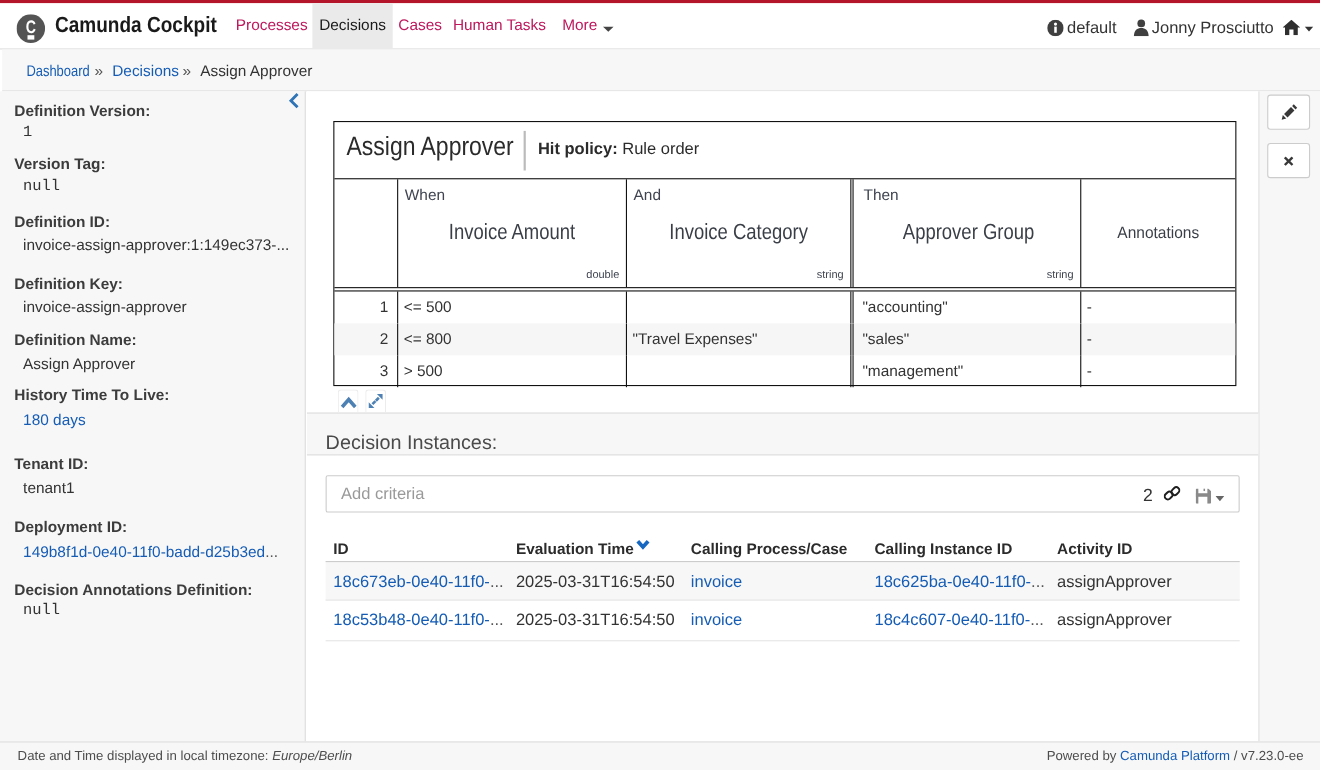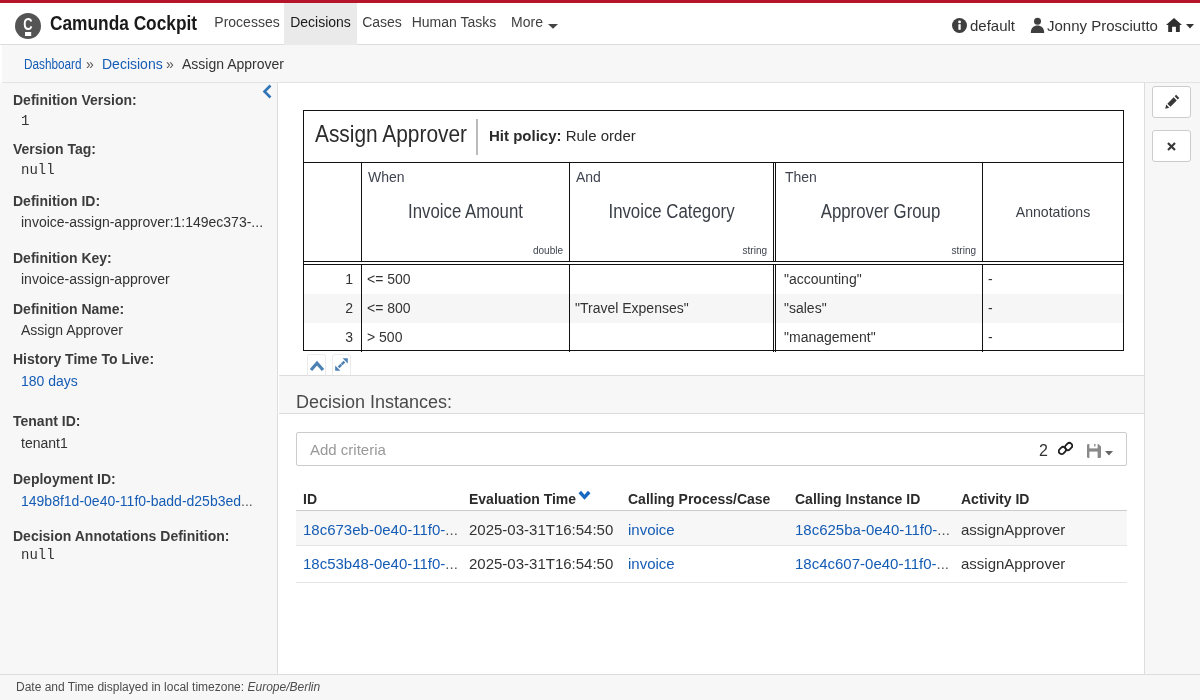--- a/index.html
+++ b/index.html
@@ -9,21 +9,21 @@
 a { color:#155cb5; text-decoration:none; }
 a.sb-val { color:#155cb5; }
 
 
 #redbar { left:0; top:0; width:1200px; height:3px; background:#b5152b; }
 
 
 #navbar { left:0; top:3px; width:1200px; height:42px; background:#fff; border-bottom:1px solid #ddd; }
 #logo { position:absolute; left:15px; top:10px; }
 #brand { position:absolute; left:50px; top:9px; font-size:20px; font-weight:700; color:#1a1a1a; transform:scaleX(0.865); transform-origin:left center; white-space:nowrap; }
-.navlink { position:absolute; top:0; height:42px; line-height:38px; font-size:14px; color:#404040; text-align:center; }
+.navlink { position:absolute; top:0; height:42px; line-height:38px; font-size:14px; color:#be185d; text-align:center; }
 .navlink.active { background:#eaeaea; color:#1a1a1a; }
 
 
 #breadcrumb { left:2px; top:45px; width:1200px; height:38px; background:#f7f7f7; border-bottom:1px solid #e3e3e3; line-height:38px; font-size:14px; padding-left:22px; color:#333; }
 #breadcrumb .sep { color:#555; font-size:14px; }
 
 
 #sidebar { left:0; top:83px; width:278px; height:591px; background:#f7f7f7; border-right:1px solid #ddd; }
 .sb-label { position:absolute; left:13px; font-size:14px; font-weight:700; color:#3c3c3c; }
 .sb-val { position:absolute; left:21px; font-size:14px; color:#333; }
@@ -274,13 +274,14 @@
 
   <div class="t-r2" style="left:24px;"><a href="#">18c53b48-0e40-11f0-</a><span style="color:#555;">...</span></div>
   <div class="t-r2" style="left:190px;">2025-03-31T16:54:50</div>
   <div class="t-r2" style="left:349px;"><a href="#">invoice</a></div>
   <div class="t-r2" style="left:516px;"><a href="#">18c4c607-0e40-11f0-</a><span style="color:#555;">...</span></div>
   <div class="t-r2" style="left:682px;">assignApprover</div>
 </div>
 
 <div id="footer" class="abs">
   <span style="margin-left:16px;">Date and Time displayed in local timezone: <i>Europe/Berlin</i></span>
+  <span style="position:absolute; right:15px; top:0;">Powered by <a href="#">Camunda Platform</a> / v7.23.0-ee</span>
 </div>
 
 </body></html>

